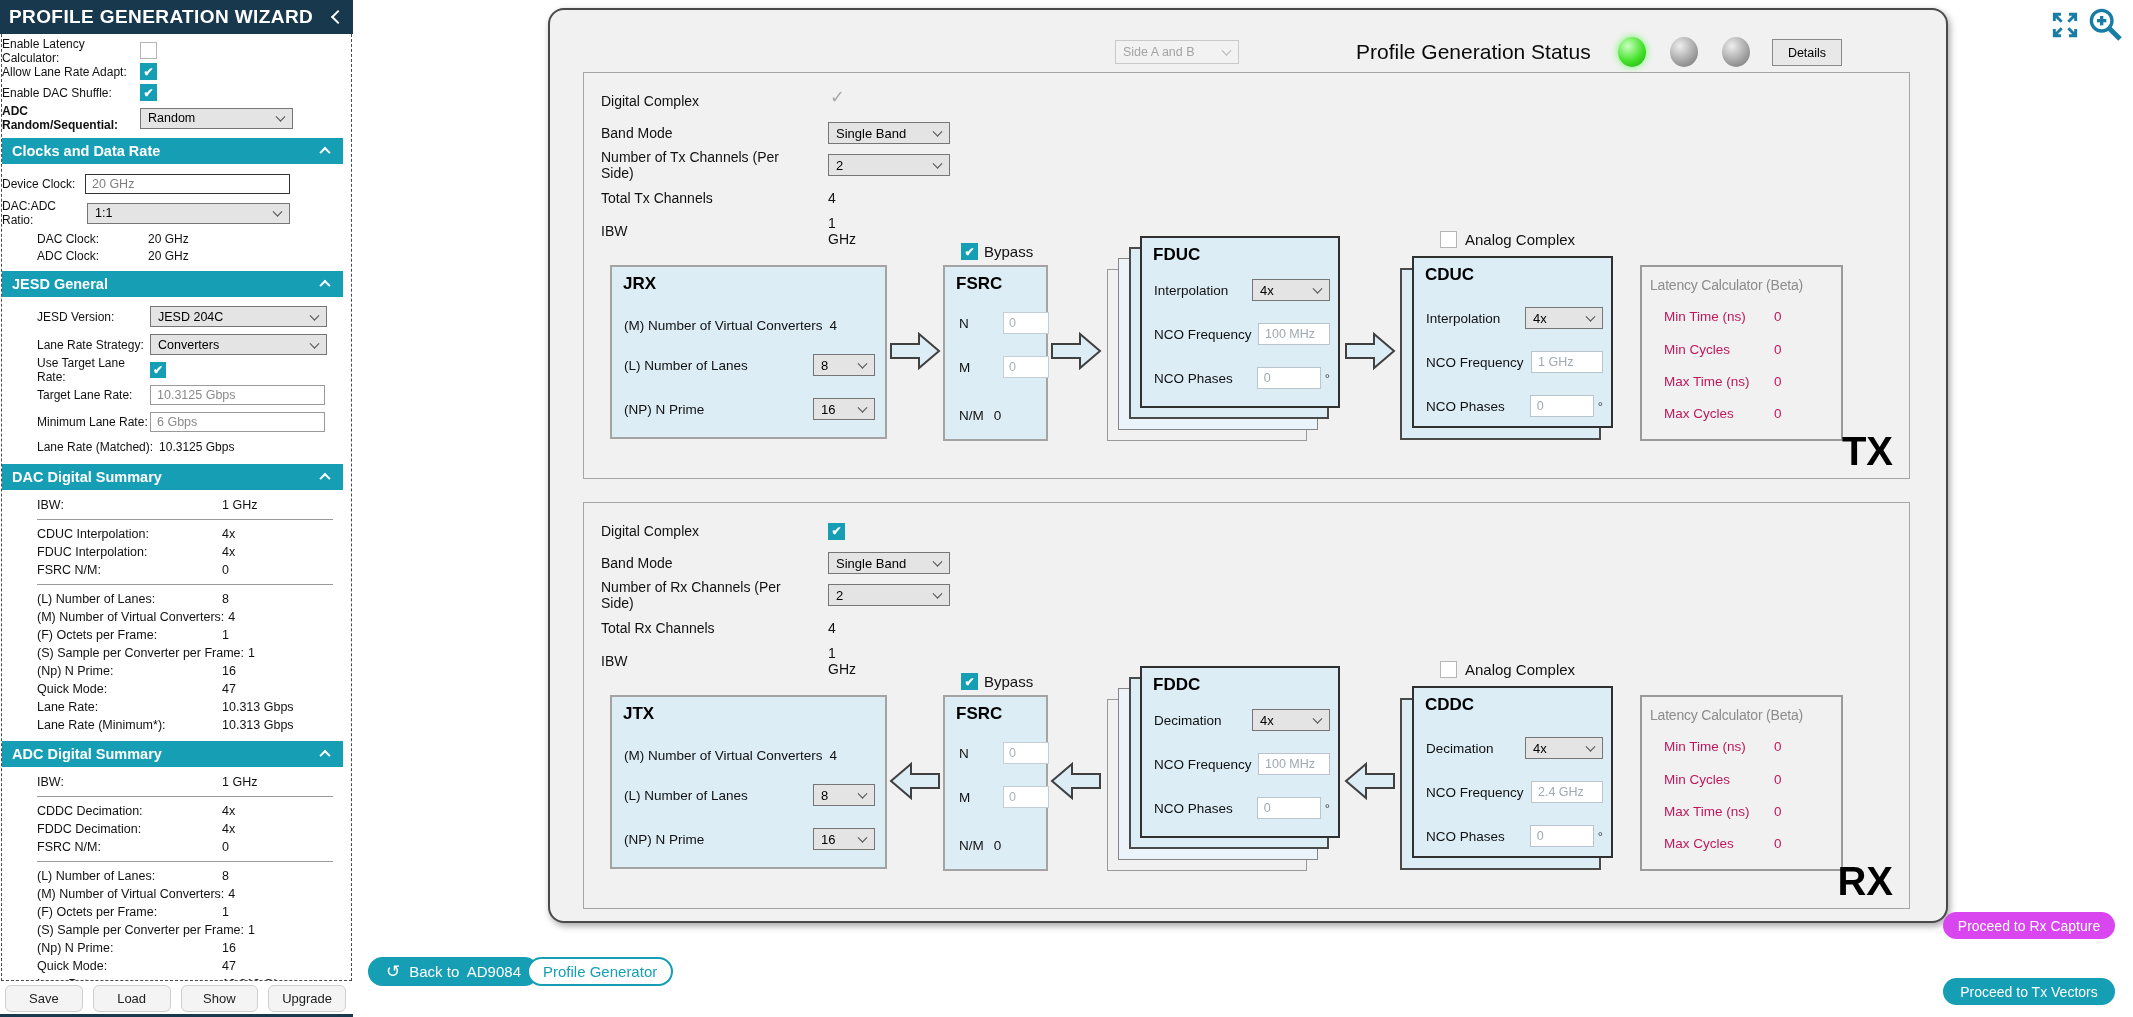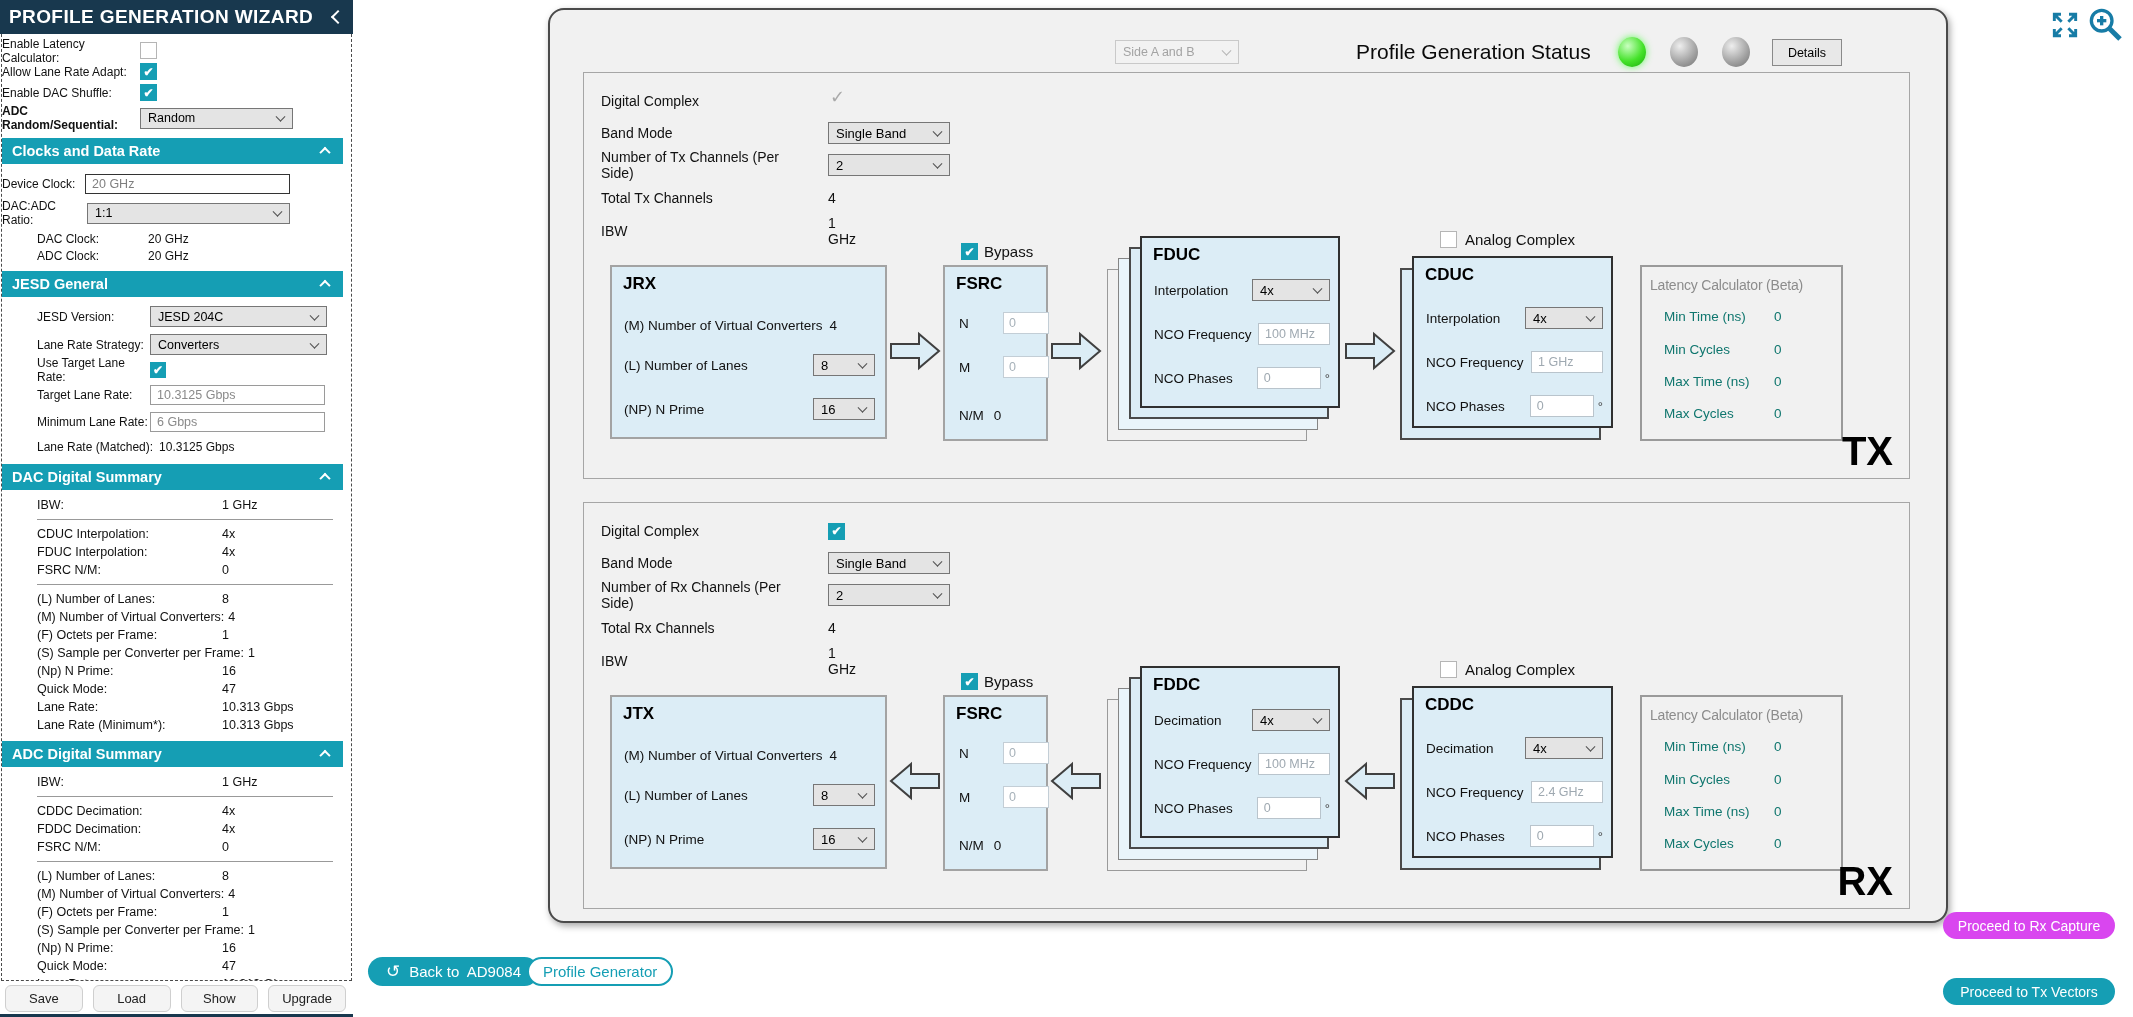--- a/index.html
+++ b/index.html
@@ -94,21 +94,21 @@
   .fin { width:72px; height:22px; border:1px solid #b9c4cc; color:#9fa9b1; font-size:12.5px; padding:0 6px; background:#fff; flex:none; font-family:inherit; }
   .deg { font-size:13px; color:#444; margin-left:4px; }
 
   .coarse-stack { position:absolute; left:816px; top:183px; width:214px; height:185px; }
   .coarse-stack .layer { position:absolute; width:201px; height:172px; }
   .cb2 { left:0; top:12px; border:2px solid #4a4a4a; background:#DCEDF6; }
   .cf  { left:12px; top:0; border:2px solid #303030; background:#DCEDF6; }
 
   .latency { position:absolute; left:1056px; top:192px; width:203px; height:176px; border:2px solid #9a9a9a; }
   .lat-title { position:absolute; left:8px; top:10px; font-size:14px; font-weight:normal; color:#8c8c8c; letter-spacing:-.2px; }
-  .lrow { position:absolute; left:22px; right:8px; display:flex; font-size:13.5px; color:#0f766e; }
+  .lrow { position:absolute; left:22px; right:8px; display:flex; font-size:13.5px; color:#be185d; }
   .lrow .llab { width:110px; flex:none; }
 
   .side-big-label { position:absolute; right:16px; bottom:4px; font-size:40px; font-weight:bold; color:#000; }
 
   
   .pill { display:flex; align-items:center; justify-content:center; border-radius:15px; font-family:inherit; white-space:pre; }
   #back-btn { left:368px; top:957px; height:29px; padding:0 18px; background:#159EB4; color:#fff; font-size:15px; gap:9px; border:none; }
   #pg-btn { left:527px; top:957px; height:29px; padding:0 14px; background:#fff; color:#159EB4; font-size:15px; border:2px solid #159EB4; }
   #proceed-rx { left:1943px; top:912px; width:172px; height:27px; background:#d946ef; color:#fff; font-size:14px; border:none; border-radius:14px; }
   #proceed-tx { left:1943px; top:978px; width:172px; height:27px; background:#159EB4; color:#fff; font-size:14px; border:none; border-radius:14px; }

